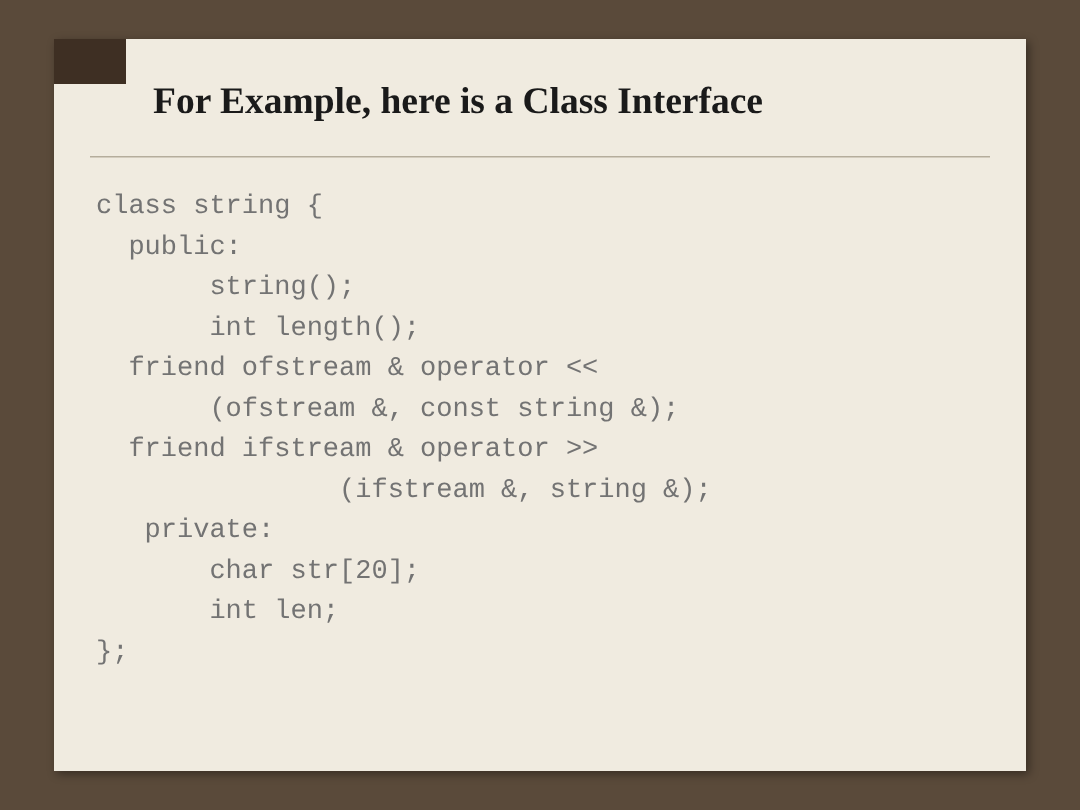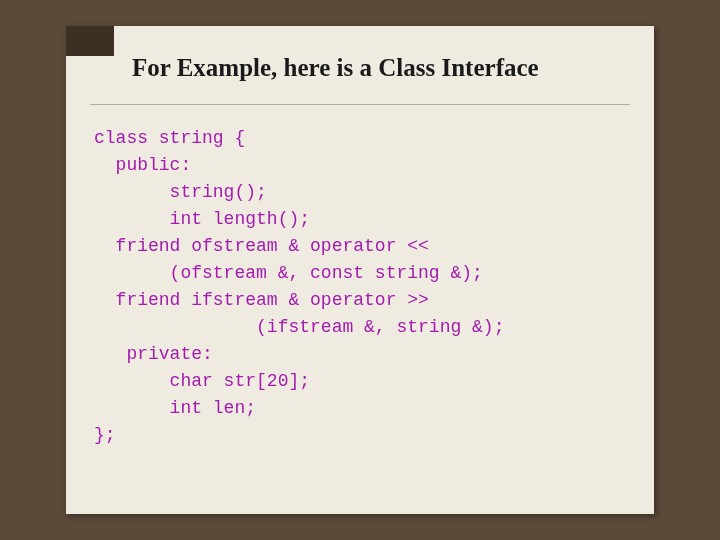--- a/index.html
+++ b/index.html
@@ -4,21 +4,21 @@
 <style>
   * { margin: 0; padding: 0; box-sizing: border-box; }
   html, body { width: 720px; height: 540px; overflow: hidden; }
   body {
     background: #5a4a3a;
     display: flex;
     align-items: center;
     justify-content: center;
   }
   .paper {
-    width: 588px;
+    width: 648px;
     height: 488px;
     background: #f0ebe0;
     position: relative;
     box-shadow: 2px 2px 6px rgba(0,0,0,0.4);
     padding: 28px 24px 24px 24px;
   }
   .paper::before {
     content: "";
     position: absolute;
     top: 0; left: 0;
@@ -32,21 +32,21 @@
     color: #1a1a1a;
     padding-left: 42px;
     padding-bottom: 22px;
     border-bottom: 1px solid #b5ad9c;
     margin-bottom: 20px;
   }
   .code {
     font-family: "Courier New", Courier, monospace;
     font-size: 18px;
     line-height: 1.5;
-    color: #a21caf;
+    color: #737373;
     white-space: pre;
     padding-left: 4px;
   }
 </style>
 </head>
 <body>
 
 <div class="paper">
   <div class="heading">For Example, here is a Class Interface</div>
   <div class="code">class string {

